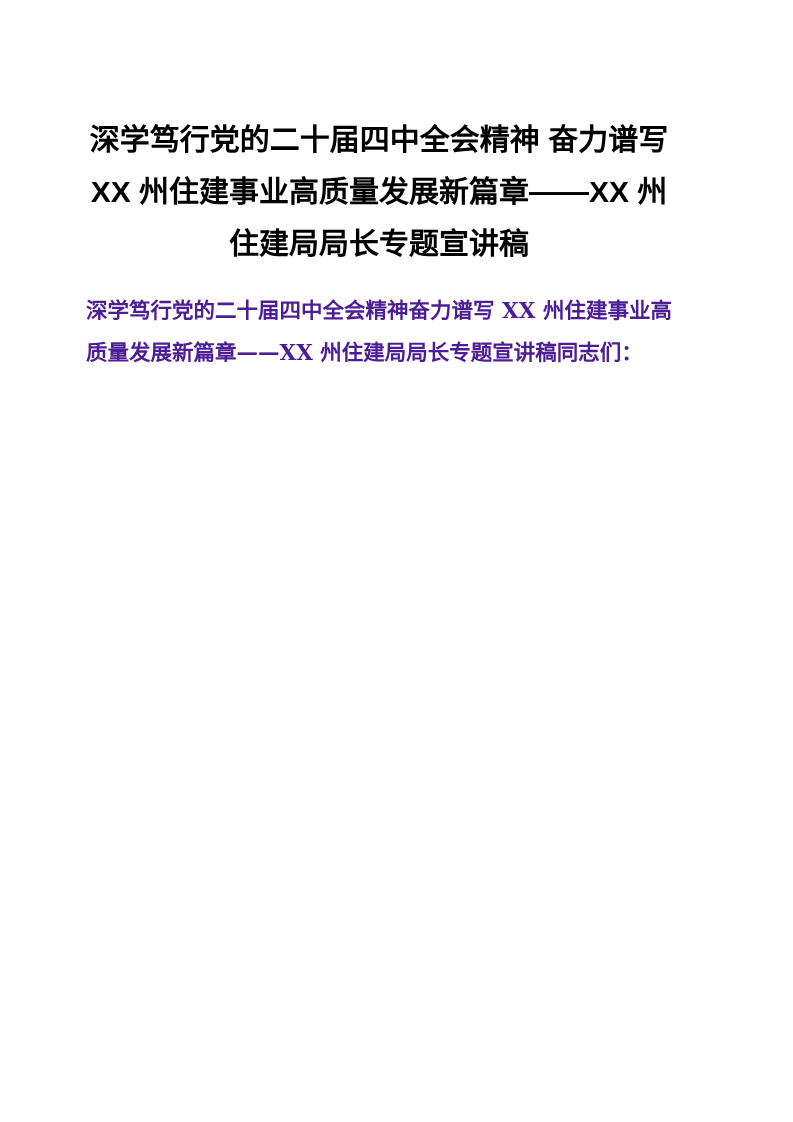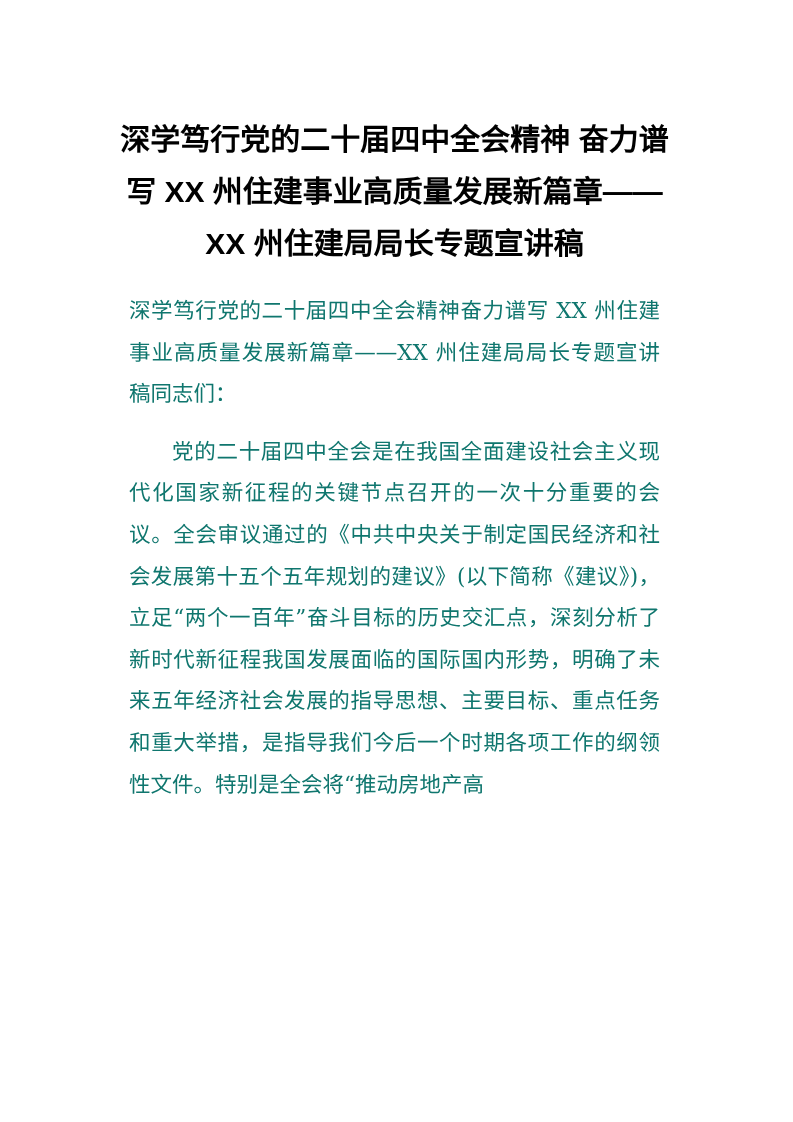--- a/index.html
+++ b/index.html
@@ -10,52 +10,51 @@
   .page {
     position: relative;
     width: 793px;
     height: 1122px;
     background: #ffffff;
     overflow: hidden;
     color: #000000;
   }
   .content {
     box-sizing: border-box;
-    padding: 114px 117px 0 113px;
+    padding: 114px 117px 0 82px;
   }
   .doc-title {
     margin: 0 0 20px 0;
     font-family: "Liberation Sans", sans-serif;
     font-weight: 700;
     font-size: 30px;
     line-height: 52px;
     text-align: center;
     color: #000000;
   }
   .para {
-    margin: 16px;
+    margin: 4px;
     font-family: "DejaVu Serif", serif;
-    font-weight: 400;
+    font-weight: 700;
     font-size: 21.5px;
     line-height: 41.6px;
     text-align: justify;
-    color: #0f766e;
+    color: #4c1d95;
     word-break: normal;
     overflow-wrap: break-word;
   }
   .para.indented {
     text-indent: 2em;
   }
 </style>
 </head>
 <body>
 
 <div class="page">
   <div class="content">
     <h1 class="doc-title">深学笃行党的二十届四中全会精神 奋力谱写 XX 州住建事业高质量发展新篇章——XX 州住建局局长专题宣讲稿</h1>
 
     <p class="para">深学笃行党的二十届四中全会精神奋力谱写 XX 州住建事业高质量发展新篇章——XX 州住建局局长专题宣讲稿同志们：</p>
 
 
 
-    <p class="para indented">党的二十届四中全会是在我国全面建设社会主义现代化国家新征程的关键节点召开的一次十分重要的会议。全会审议通过的《中共中央关于制定国民经济和社会发展第十五个五年规划的建议》(以下简称《建议》)，立足“两个一百年”奋斗目标的历史交汇点，深刻分析了新时代新征程我国发展面临的国际国内形势，明确了未来五年经济社会发展的指导思想、主要目标、重点任务和重大举措，是指导我们今后一个时期各项工作的纲领性文件。特别是全会将“推动房地产高</p>
   </div>
 </div>
 
 </body></html>

